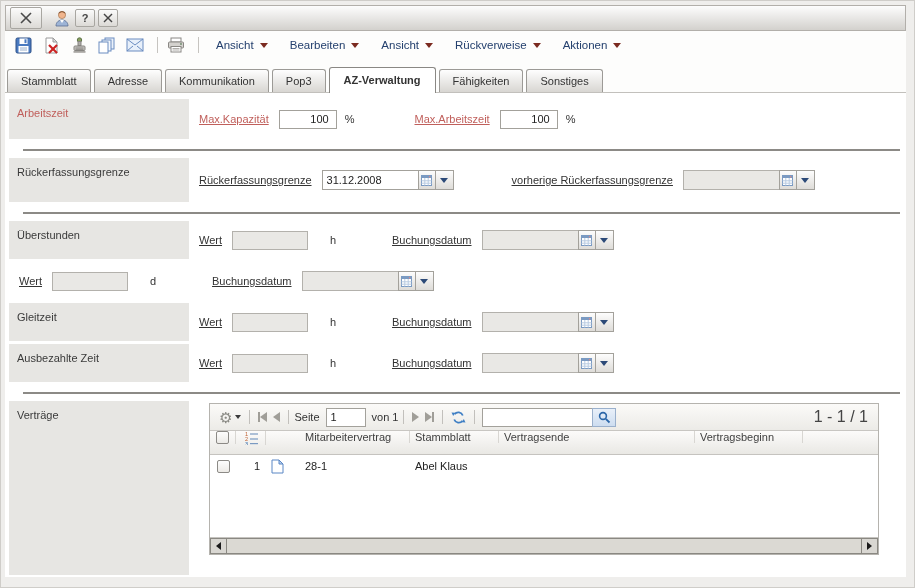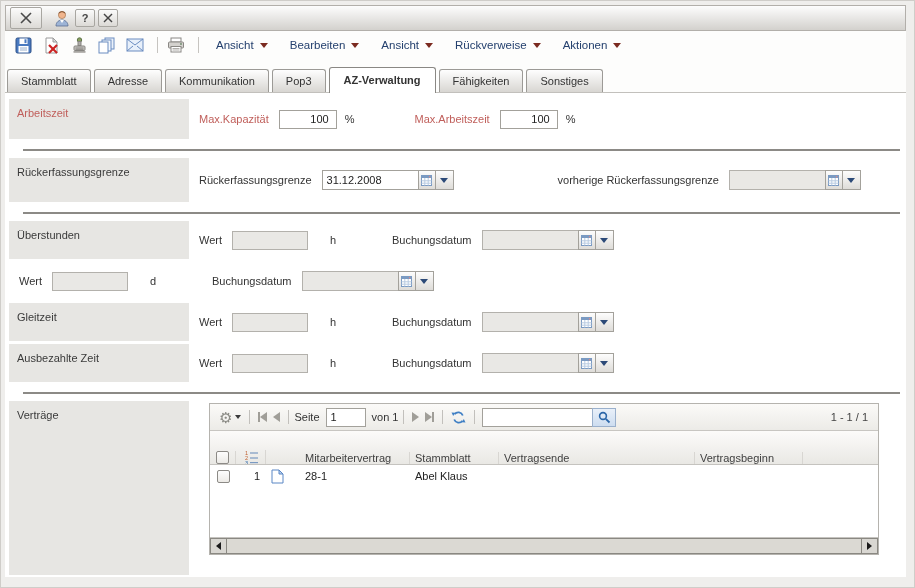--- a/index.html
+++ b/index.html
@@ -31,21 +31,21 @@
         border-bottom:none; border-radius:3px 3px 0 0; padding:5px 13px; margin-right:3px; cursor:pointer; }
   .tab.active{ background:#fff; font-weight:bold; padding:6px 14px 7px; margin-bottom:-1px;
                border-color:#8a8884; }
   
   .content{ flex:1; background:#fff; padding:6px 2px 0 4px; display:flex; flex-direction:column; overflow:hidden; }
   .form-row{ display:flex; align-items:stretch; margin-bottom:3px; }
   .row-label{ width:180px; flex-shrink:0; background:#e7e6e3; font-size:11px; color:#3a3a3a;
               padding:8px 8px 0 8px; }
   .row-label.red{ color:#c05f5b; }
   .fields{ flex:1; display:flex; align-items:center; padding-left:10px; font-size:11px; color:#333; }
-  .flabel{ font-size:11px; color:#333; }
+  .flabel{ font-size:11px; color:#333;text-decoration:underline; }
   .flabel.red{ color:#c05f5b; }
   .separator{ padding:7px 4px 7px 14px; background:#fff; flex-shrink:0; }
   .separator > div{ height:2px; background:#8c8a86; }
   input[type=text]{ font-family:"Liberation Sans", sans-serif; font-size:11px; color:#222;
                     border:1px solid #a3a19b; background:#fff; height:19px; padding:0 4px; }
   input.num{ text-align:right; padding-right:7px; }
   input:disabled, input.dis{ background:#e9e8e5; border-color:#b3b1ac; }
   .datecombo{ display:flex; align-items:stretch; height:20px; }
   .datecombo input{ width:96px; height:20px; border-right:none; }
   .dc-btn{ width:18px; border:1px solid #a3a19b; background:linear-gradient(#fdfdfd,#dedcd8);
@@ -68,23 +68,23 @@
   .tri-l{ width:0; height:0; border-top:5px solid transparent; border-bottom:5px solid transparent;
           border-right:7px solid #a09e98; }
   .tri-r{ width:0; height:0; border-top:5px solid transparent; border-bottom:5px solid transparent;
           border-left:7px solid #a09e98; }
   .bar{ width:2px; height:10px; background:#a09e98; }
   .page-input{ width:40px; height:17px; margin:0 6px; }
   .search-wrap{ display:flex; align-items:stretch; height:19px; margin-left:2px; }
   .search-wrap input{ width:110px; height:19px; border-right:none; }
   .search-btn{ width:24px; border:1px solid #9ab0cc; background:linear-gradient(#e9f0f9,#cdddf0);
                display:flex; align-items:center; justify-content:center; cursor:pointer; padding:0; }
-  .range{ margin-left:auto; font-size:11px; color:#444; padding-right:4px; }
-  .grid-header{ height:34px; background:linear-gradient(#fcfbfa,#e9e8e4); border-bottom:1px solid #c5c3bf;
-                display:flex; align-items:flex-end; flex-shrink:0; font-size:11px; color:#3f3f3f; }
+  .range{ margin-left:auto; font-size:16px; color:#444; padding-right:4px; }
+  .grid-header{ height:24px; background:linear-gradient(#fcfbfa,#e9e8e4); border-bottom:1px solid #c5c3bf;
+                display:flex; align-items:flex-start; flex-shrink:0; font-size:11px; color:#3f3f3f; }
   .hcell{ display:flex; align-items:center; padding-left:5px; border-right:1px solid #d8d6d2; }
   .grid-row{ height:22px; display:flex; align-items:stretch; font-size:11px; color:#222; flex-shrink:0; }
   .ccell{ display:flex; align-items:center; padding-left:5px; }
   .c-cb{ width:26px; justify-content:center; padding-left:0; }
   .c-num{ width:30px; justify-content:flex-end; padding-right:6px; padding-left:0; }
   .c-ico{ width:34px; }
   .c-mv{ width:110px; }
   .c-ma{ width:89px; }
   .c-vb{ width:108px; }
   .c-ve{ width:196px; }
@@ -251,21 +251,21 @@
               <line x1="7.2" y1="3" x2="7.2" y2="10.5" stroke="#b8cbe2"></line>
               <line x1="0.5" y1="5.8" x2="10.5" y2="5.8" stroke="#b8cbe2"></line>
               <line x1="0.5" y1="8.2" x2="10.5" y2="8.2" stroke="#b8cbe2"></line>
               <circle cx="8.6" cy="1.7" r="0.8" fill="#d88"></circle>
             </svg>
           </button>
           <button class="dc-btn">
             <span class="dd-caret"></span>
           </button>
         </div>
-        <span class="flabel" style="margin-left:104px;">vorherige Rückerfassungsgrenze</span>
+        <span class="flabel" style="margin-left:58px;">vorherige Rückerfassungsgrenze</span>
         <div class="datecombo" style="margin-left:10px;">
           <input type="text" class="dis" disabled="" value="" style="">
           <button class="dc-btn">
             <svg width="11" height="11" viewBox="0 0 11 11">
               <rect x="0.5" y="0.5" width="10" height="10" fill="#fff" stroke="#7a9ac2"></rect>
               <rect x="0.5" y="0.5" width="10" height="2.5" fill="#7a9ac2"></rect>
               <line x1="3.8" y1="3" x2="3.8" y2="10.5" stroke="#b8cbe2"></line>
               <line x1="7.2" y1="3" x2="7.2" y2="10.5" stroke="#b8cbe2"></line>
               <line x1="0.5" y1="5.8" x2="10.5" y2="5.8" stroke="#b8cbe2"></line>
               <line x1="0.5" y1="8.2" x2="10.5" y2="8.2" stroke="#b8cbe2"></line>

